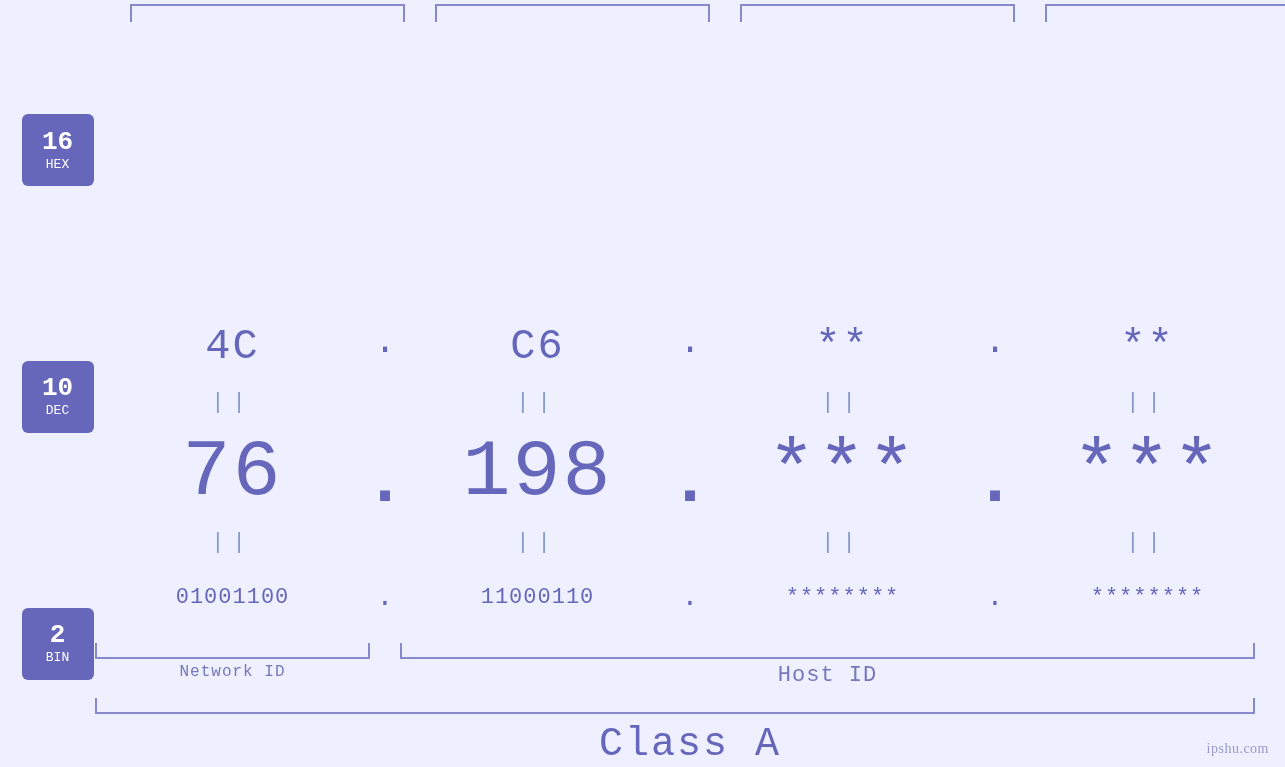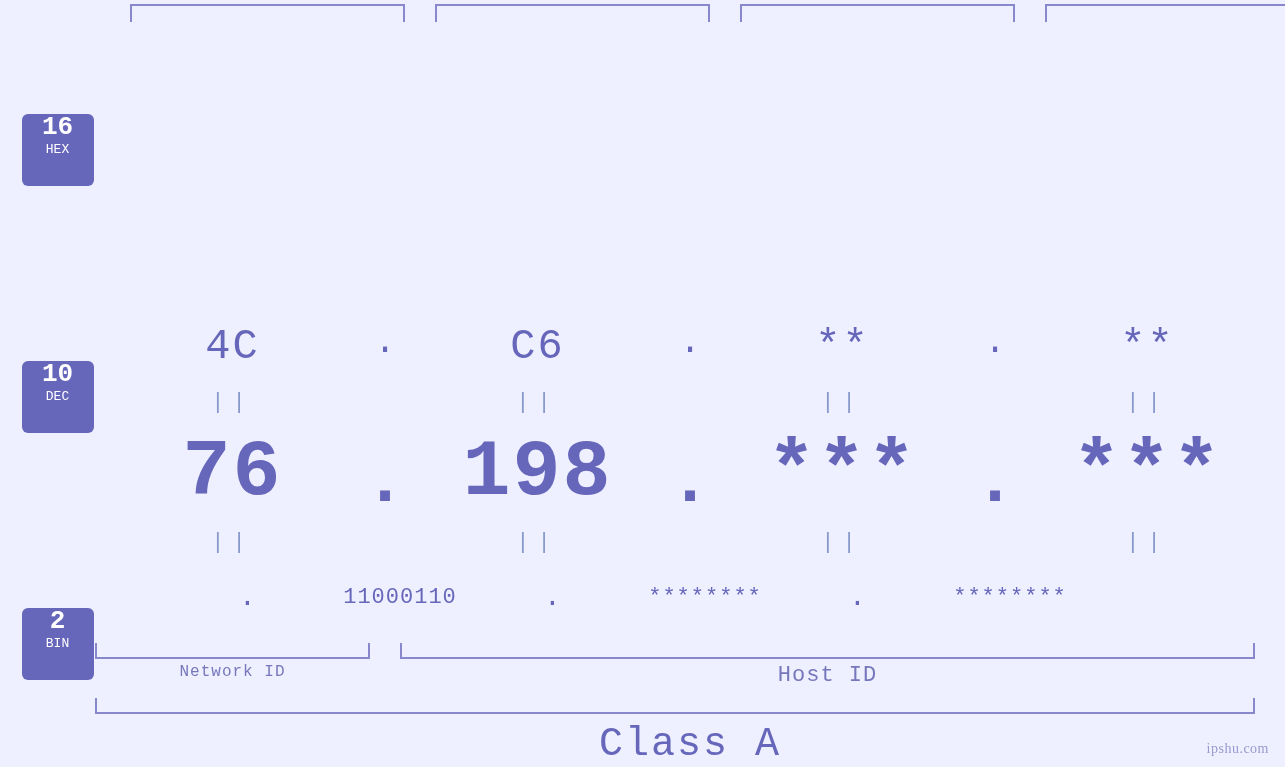--- a/index.html
+++ b/index.html
@@ -51,21 +51,21 @@
 
     .badge {
       background: #6666bb;
       color: white;
       border-radius: 6px;
       width: 72px;
       height: 72px;
       display: flex;
       flex-direction: column;
       align-items: center;
-      justify-content: flex-start;
+      justify-content: center;
       margin: 18px 0;
     }
 
     .badge-num {
       font-size: 26px;
       font-weight: bold;
       line-height: 1;
     }
 
     .badge-label {
@@ -100,21 +100,21 @@
       color: #6666bb;
     }
 
     .cell.hex-val {
       font-size: 42px;
       letter-spacing: 2px;
     }
 
     .cell.dec-val {
       font-size: 80px;
-      font-weight: bold;
+      font-weight: normal;
       letter-spacing: 2px;
     }
 
     .cell.bin-val {
       font-size: 22px;
       letter-spacing: 1px;
     }
 
     .dot {
       color: #6666bb;
@@ -256,20 +256,21 @@
         <div class="eq-cell">||</div>
         <div class="eq-dot"></div>
         <div class="eq-cell">||</div>
         <div class="eq-dot"></div>
         <div class="eq-cell">||</div>
         <div class="eq-dot"></div>
         <div class="eq-cell">||</div>
       </div>
 
       <div class="data-row bin-row">
+        <div class="cell bin-val">01001100</div>
         <div class="dot bin-dot">.</div>
         <div class="cell bin-val">11000110</div>
         <div class="dot bin-dot">.</div>
         <div class="cell bin-val">********</div>
         <div class="dot bin-dot">.</div>
         <div class="cell bin-val">********</div>
       </div>
 
       <div style="display:flex; width:100%; margin-top:6px; justify-content:flex-start; align-items:flex-start;">
         <div style="width:275px; height:16px; border-left:2px solid #8888cc; border-bottom:2px solid #8888cc; border-right:2px solid #8888cc;"></div>

